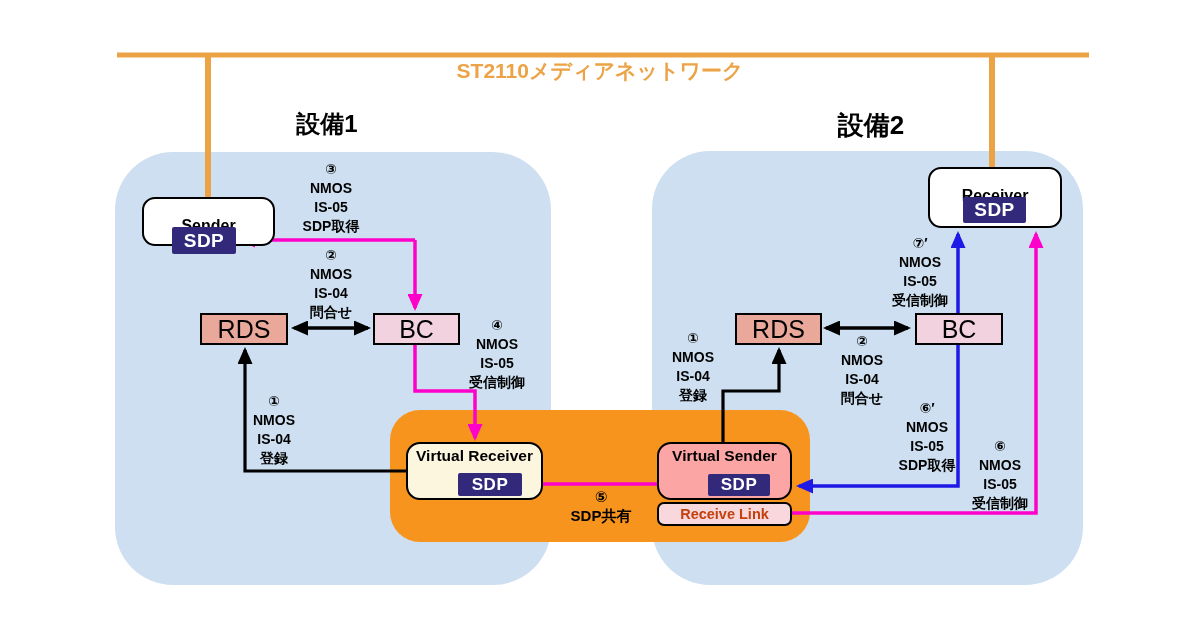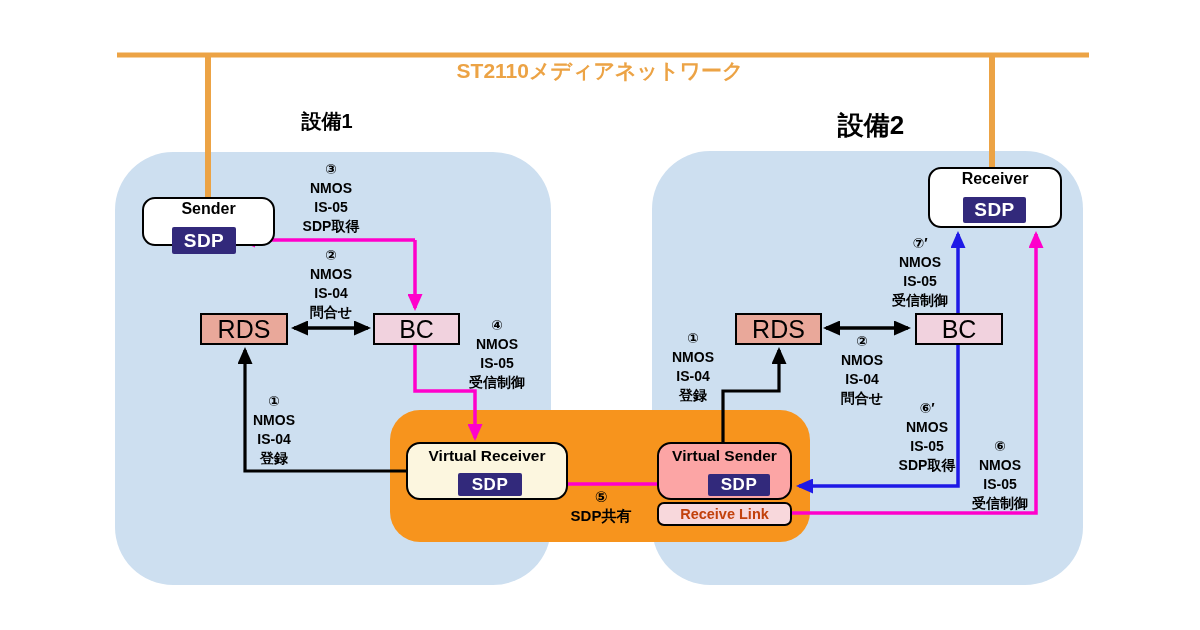--- a/index.html
+++ b/index.html
@@ -12,21 +12,21 @@
     position:absolute;background:#CDDFF0;border-radius:58px;
   }
   .linknode{
     position:absolute;background:#F7941D;border-radius:30px;
   }
   .box{
     position:absolute;background:#fff;border:2.5px solid #000;border-radius:13px;
     box-sizing:border-box;text-align:center;
   }
   .box .box-label{
-    font-weight:bold;font-size:16px;color:#000;margin-top:0;line-height:20px;
+    font-weight:bold;font-size:16px;color:#000;margin-top:17px;line-height:20px;
   }
   .sdp-badge{
     position:absolute;background:#32297B;color:#fff;font-weight:bold;
     display:flex;align-items:center;justify-content:center;border-radius:2px;
     letter-spacing:0.5px;
   }
   .proto-box{
     position:absolute;border:2.5px solid #000;box-sizing:border-box;
     display:flex;align-items:center;justify-content:center;
     font-weight:normal;font-size:25px;color:#000;
@@ -93,41 +93,41 @@
 
     <polyline points="826,328 908,328" fill="none" stroke-width="3.5" marker-start="url(#mk-k)" marker-end="url(#mk-k)" stroke="#000000"></polyline>
 
     <polyline points="958,313 958,234" fill="none" stroke-width="3.5" marker-end="url(#mk-b)" stroke="#1E19E6"></polyline>
 
     <polyline points="958,345 958,486 799,486" fill="none" stroke-width="3.5" marker-end="url(#mk-b)" stroke="#1E19E6"></polyline>
   </svg>
 
   <div class="title-label" style="left:400px;top:57px;width:400px;font-size:21px;color:#ECA345;">ST2110メディアネットワーク</div>
 
-  <div class="title-label" style="left:267px;top:108px;width:120px;font-size:20px;color:#000;">設備1</div>
+  <div class="title-label" style="left:267px;top:108px;width:120px;font-size:24px;color:#000;">設備1</div>
   <div class="title-label" style="left:811px;top:108px;width:120px;font-size:26px;color:#000;">設備2</div>
 
   <div class="box" style="left:142px;top:197px;width:133px;height:49px;">
     <div class="box-label">Sender</div>
     <div class="sdp-badge" style="left:28px;top:28px;width:64px;height:27px;font-size:19px;">SDP</div>
   </div>
 
   <div class="box" style="left:928px;top:167px;width:134px;height:61px;">
     <div class="box-label">Receiver</div>
     <div class="sdp-badge" style="left:33px;top:28px;width:63px;height:26px;font-size:19px;">SDP</div>
   </div>
 
   <div class="proto-box" style="left:200px;top:313px;width:88px;height:32px;background:#E9A89A;">RDS</div>
   <div class="proto-box" style="left:373px;top:313px;width:87px;height:32px;background:#F1D2DE;">BC</div>
 
   <div class="proto-box" style="left:735px;top:313px;width:87px;height:32px;background:#E9A89A;">RDS</div>
   <div class="proto-box" style="left:915px;top:313px;width:88px;height:32px;background:#F1D2DE;">BC</div>
 
 
-  <div class="vbox" style="left:406px;top:442px;width:162px;height:58px;background:#FCF6DF;">
+  <div class="vbox" style="left:406px;top:442px;width:137px;height:58px;background:#FCF6DF;">
     <div class="box-label">Virtual Receiver</div>
     <div class="sdp-badge" style="left:50px;top:29px;width:64px;height:23px;font-size:17px;">SDP</div>
   </div>
 
   <div class="vbox" style="left:657px;top:442px;width:135px;height:58px;background:#fca5a5;">
     <div class="box-label">Virtual Sender</div>
     <div class="sdp-badge" style="left:49px;top:30px;width:62px;height:22px;font-size:17px;">SDP</div>
   </div>
 
   <div class="rl-box" style="left:657px;top:502px;width:135px;height:24px;background:#F8D8DC;">Receive Link</div>

